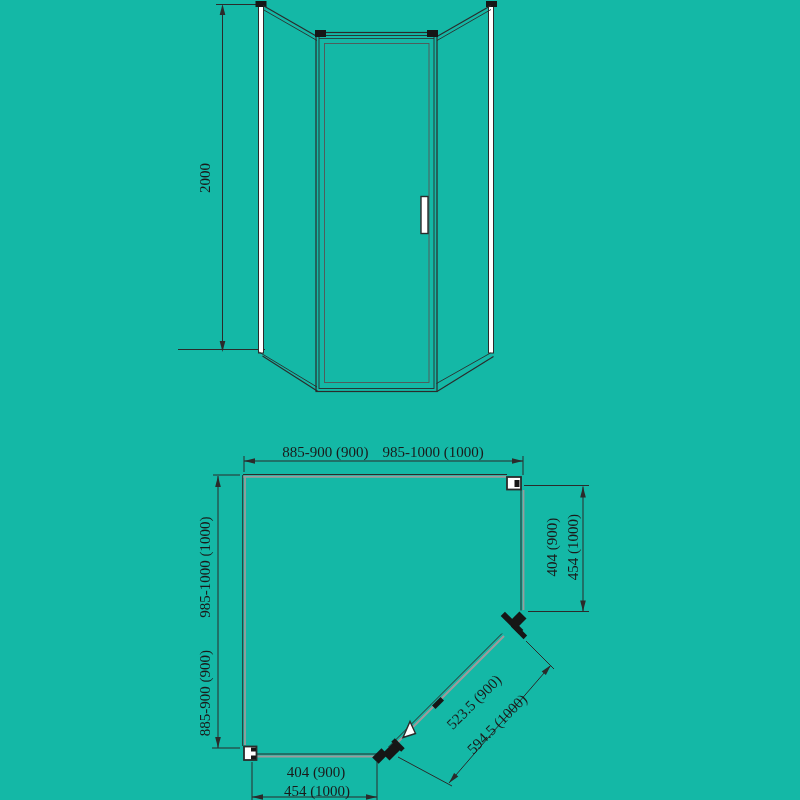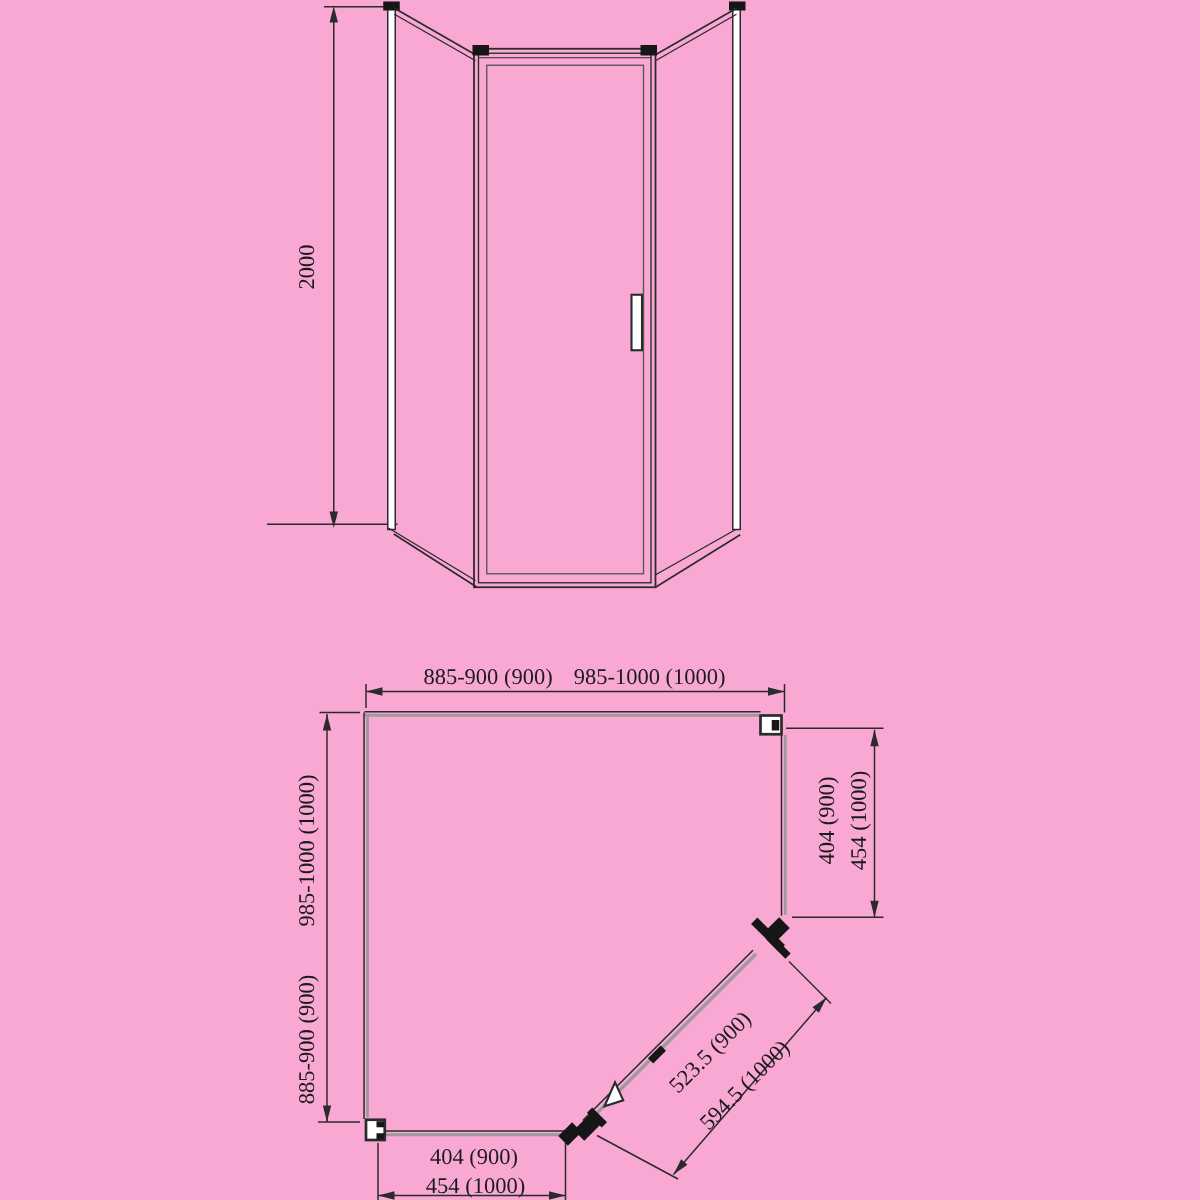--- a/index.html
+++ b/index.html
@@ -1,16 +1,16 @@
 <!DOCTYPE html>
 <html><head>
 <meta charset="utf-8">
 <style>
   html,body{margin:0;padding:0;background:#fff;}
-  .canvas{position:relative;width:800px;height:800px;background:#f9a8d4;overflow:hidden;
+  .canvas{position:relative;width:800px;height:800px;background:#14b8a6;overflow:hidden;
           font-family:"Liberation Serif", serif;color:#1a1a1a;}
   .canvas svg{position:absolute;left:0;top:0;}
   .lbl{position:absolute;font-size:15px;line-height:18px;height:18px;text-align:center;
        white-space:nowrap;color:#1a1a1a;}
   .rot90{transform:rotate(-90deg);transform-origin:center center;}
   .rot45{transform:rotate(-45deg);transform-origin:center center;}
   .toplbl{display:flex;justify-content:center;gap:14px;}
   
   .k{stroke:#2b2b2b;fill:none;}
   .g{stroke:#9b9b9b;fill:none;}

